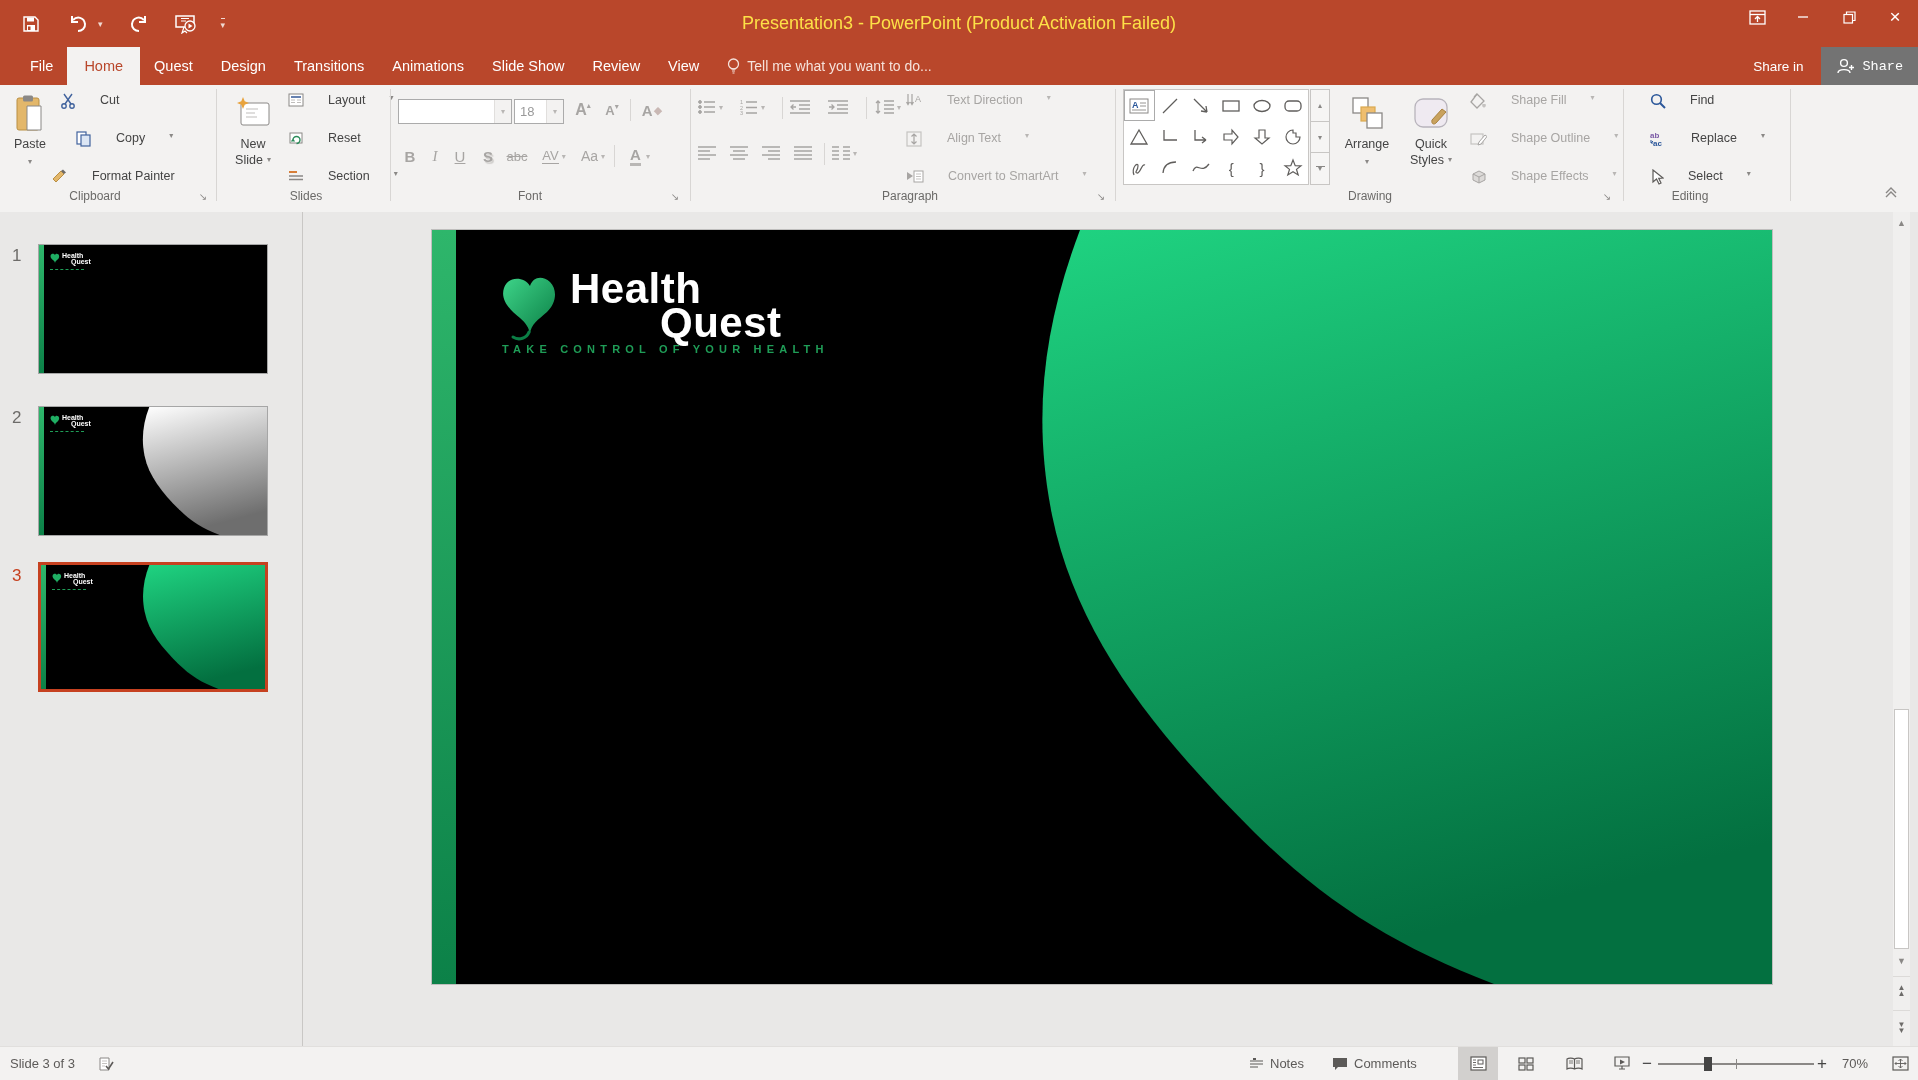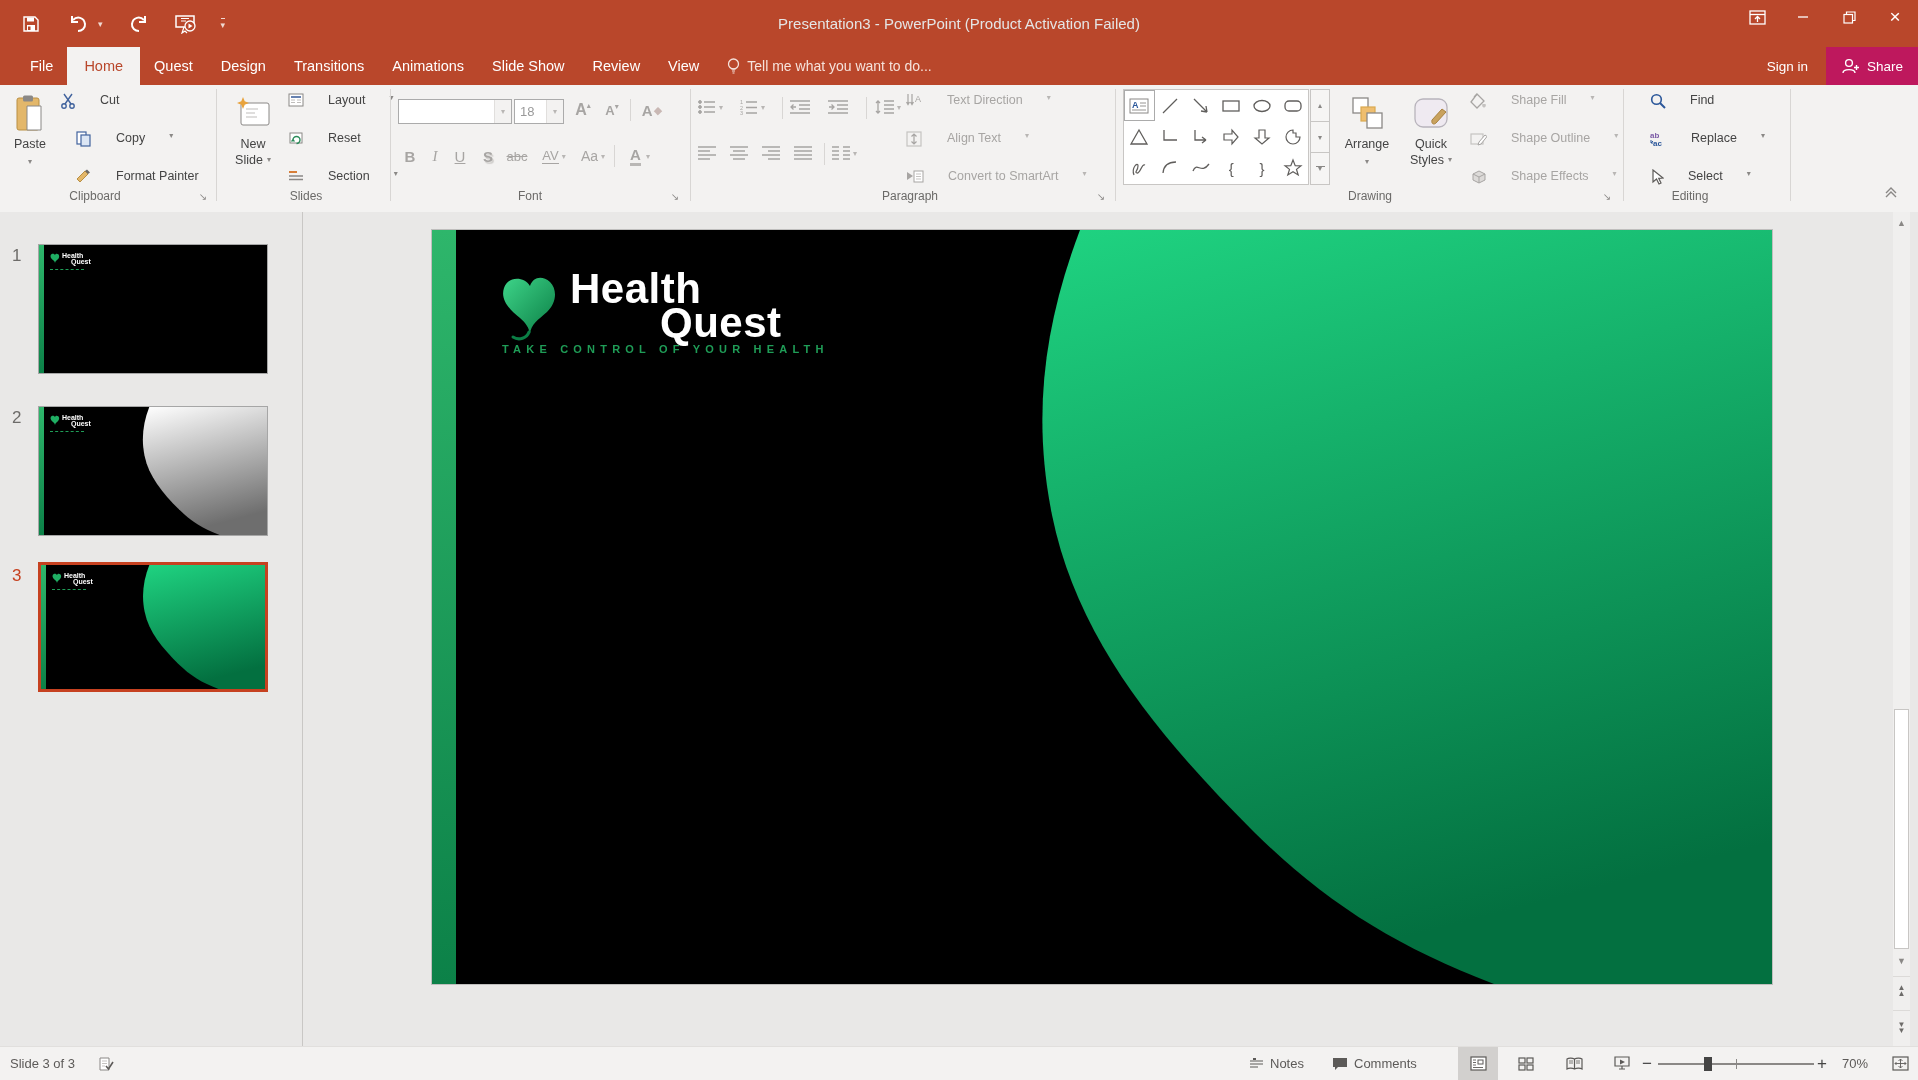--- a/index.html
+++ b/index.html
@@ -8,32 +8,32 @@
   .abs{position:absolute;}
   .flex{display:flex;align-items:center;}
   svg{display:block;}
 
   
   .titlebar{position:absolute;left:0;top:0;width:1918px;height:47px;background:#B9472B;color:#fff;}
   .qat{position:absolute;left:18px;top:0;height:47px;display:flex;align-items:center;gap:22px;}
   .qat-btn{display:flex;align-items:center;justify-content:center;width:26px;height:26px;cursor:pointer;}
   .qat .dd{color:#f0d9d2;font-size:9px;margin-left:-16px;}
   .win-title{position:absolute;left:0;right:0;top:0;height:47px;display:flex;align-items:center;justify-content:center;
-             font-size:15px;color:#e5e5e5;pointer-events:none;}
+             font-size:18px;color:#fde047;pointer-events:none;}
   .winctl{position:absolute;right:0;top:0;height:34px;display:flex;}
   .winctl .wbtn{width:46px;height:34px;display:flex;align-items:center;justify-content:center;cursor:pointer;font-size:15px;}
 
   
   .tabrow{position:absolute;left:0;top:47px;width:1918px;height:38px;background:#B9472B;display:flex;align-items:stretch;}
   .tab{color:#fff;font-size:14.5px;padding:0 14px;display:flex;align-items:center;cursor:pointer;}
   .tab.active{background:#F3F2F1;color:#B9472B;}
   .tellme{display:flex;align-items:center;gap:7px;color:#F6E2DB;font-size:14px;margin-left:14px;cursor:text;}
   .acct{position:absolute;right:0;top:0;height:38px;display:flex;align-items:stretch;}
   .signin{display:flex;align-items:center;padding:0 18px;color:#fff;font-size:13.5px;cursor:pointer;}
-  .sharebtn{display:flex;align-items:center;gap:7px;padding:0 15px;background:#be185d;color:#fff;font-size:13.5px;cursor:pointer;}
+  .sharebtn{display:flex;align-items:center;gap:7px;padding:0 15px;background:#737373;color:#fff;font-size:13.5px;cursor:pointer;font-family:Liberation Mono, monospace;}
 
   
   .ribbon{position:absolute;left:0;top:85px;width:1918px;height:127px;background:#F3F2F1;border-bottom:1px solid #D2D0CE;}
   .gdiv{position:absolute;top:4px;height:112px;width:1px;background:#D8D6D4;}
   .grp-label{position:absolute;top:104px;font-size:12px;color:#6b6a68;text-align:center;}
   .launcher{position:absolute;top:105px;width:14px;height:14px;color:#8a8886;font-size:10px;line-height:14px;text-align:center;cursor:pointer;}
   .big-btn{position:absolute;top:3px;display:flex;flex-direction:column;align-items:center;cursor:pointer;color:#444;font-size:12.5px;line-height:16px;}
   .big-btn .bicon{height:44px;display:flex;align-items:center;margin-top:4px;}
   .srow{position:absolute;display:flex;align-items:flex-start;gap:24px;height:26px;font-size:12.5px;color:#444;cursor:pointer;white-space:nowrap;}
   .srow.dis{color:#A7A5A3;}
@@ -167,21 +167,21 @@
   <div class="tellme">
     <span>
       <svg width="13" height="17" viewBox="0 0 13 17">
           <circle cx="6.5" cy="6" r="5" fill="none" stroke="#F6E2DB" stroke-width="1.3"></circle>
           <path d="M4.5 11 h4 M5 13 h3 M5.5 15 h2" stroke="#F6E2DB" stroke-width="1.2"></path>
         </svg>
     </span>
     <span>Tell me what you want to do...</span>
   </div>
   <div class="acct">
-    <span class="signin">Sign in</span>
+    <span class="signin">Share in</span>
     <span class="sharebtn">
       <span>
         <svg width="19" height="16" viewBox="0 0 19 16">
             <circle cx="8" cy="5" r="3.4" fill="none" stroke="#fff" stroke-width="1.4"></circle>
             <path d="M2 15 C2 10.5 14 10.5 14 15" fill="none" stroke="#fff" stroke-width="1.4"></path>
             <path d="M15.5 7 v5 M13 9.5 h5" stroke="#fff" stroke-width="1.4"></path>
           </svg>
       </span>
       <span>Share</span>
     </span>
@@ -214,21 +214,21 @@
   <div class="srow" style="left:60px;top:46px;margin-left:16px;">
     <span>
       <svg width="16" height="16" viewBox="0 0 16 16">
           <rect x="1" y="1" width="9" height="12" fill="#fff" stroke="#41639D" stroke-width="1.2"></rect>
           <rect x="5" y="4" width="9" height="11" fill="#DCE6F4" stroke="#41639D" stroke-width="1.2"></rect>
         </svg>
     </span>
     <span>Copy</span>
     <span class="dd">▾</span>
   </div>
-  <div class="srow" style="left:76px;top:84px;">
+  <div class="srow" style="left:52px;top:84px;">
     <span>
       <svg width="16" height="16" viewBox="0 0 16 16">
           <path d="M1 10 L9 2 l3 3 -8 8 z" fill="#E3B76A" stroke="#B98F43"></path>
           <path d="M9 2 l2-1.5 3 3 -2 1.5 z" fill="#6d6b69"></path>
         </svg>
     </span>
     <span>Format Painter</span>
   </div>
   <div class="grp-label" style="left:20px;width:150px;">Clipboard</div>
   <div class="launcher" style="left:196px;">↘</div>

